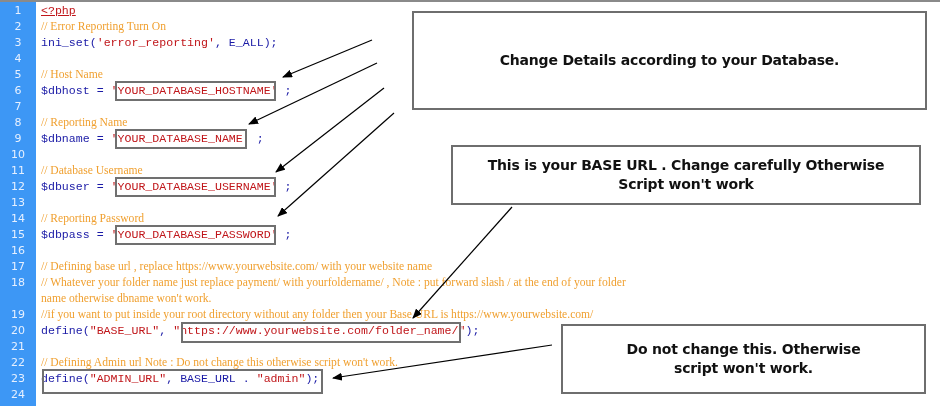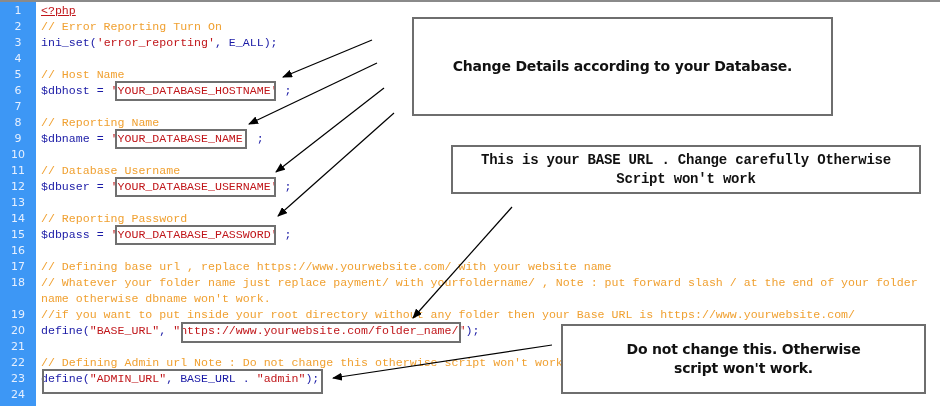--- a/index.html
+++ b/index.html
@@ -3,21 +3,21 @@
 <meta charset="utf-8">
 <style>
   html, body { margin:0; padding:0; background:#fff; }
   body { width:940px; height:406px; overflow:hidden; position:relative; }
   .topbar { position:absolute; left:0; top:0; width:940px; height:2px; background:#8a8a8a; }
   .gutter { position:absolute; left:0; top:2px; width:36px; height:404px; background:#3d97f5; }
   .code { position:absolute; left:0; top:3px; width:940px; }
   .row { position:relative; height:16px; line-height:16px; font-family:"Liberation Mono", monospace; font-size:11.6px; white-space:pre; }
   .ln { position:absolute; left:0; width:36px; text-align:center; color:#e6f0ff; font-family:"DejaVu Sans", sans-serif; font-size:11px; }
   .txt { position:absolute; left:41px; }
-  .c { color:#f0a030; }
+  .c { color:#f0a030;font-family:Liberation Serif, serif; }
   .k { color:#1a1aa6;margin-top:21px; }
   .s { color:#c0161a; }
   .p { color:#c0161a;text-decoration:underline; }
   .box { position:absolute; border:2px solid #707070; box-sizing:border-box; }
   .callout { position:absolute; border:2px solid #6e6e6e; background:#fff; box-sizing:border-box;
              display:flex; align-items:center; justify-content:center; text-align:center;
              font-family:"DejaVu Sans", sans-serif; font-weight:bold; font-size:14px; color:#111; line-height:19px; letter-spacing:-0.2px; }
   svg.arrows { position:absolute; left:0; top:0; width:940px; height:406px; pointer-events:none; }
 </style>
 </head>
@@ -54,24 +54,24 @@
     <div class="row"><span class="ln">24</span><span class="txt"></span></div>
   </div>
 
 <div class="box" style="left:115px;top:81px;width:161px;height:20px;"></div>
 <div class="box" style="left:115px;top:129px;width:132px;height:20px;"></div>
 <div class="box" style="left:115px;top:177px;width:161px;height:20px;"></div>
 <div class="box" style="left:115px;top:225px;width:161px;height:20px;"></div>
 <div class="box" style="left:181px;top:322px;width:280px;height:21px;"></div>
 <div class="box" style="left:42px;top:369px;width:281px;height:25px;"></div>
 
-<div class="callout" style="left:412px;top:17px;width:421px;height:99px;">
+<div class="callout" style="left:412px;top:11px;width:515px;height:99px;">
   <span>Change Details according to your Database.</span>
 </div>
-<div class="callout" style="left:451px;top:145px;width:470px;height:49px;padding:0 20px;font-family:Liberation Mono, monospace;">
+<div class="callout" style="left:451px;top:145px;width:470px;height:60px;padding:0 20px;">
   <span>This is your BASE URL . Change carefully Otherwise Script won't work</span>
 </div>
 <div class="callout" style="left:561px;top:324px;width:365px;height:70px;padding:0 40px;">
   <span>Do not change this. Otherwise script won't work.</span>
 </div>
 
 <svg class="arrows" viewBox="0 0 940 406">
   <defs>
     <marker id="ah" markerWidth="10" markerHeight="8" refX="9" refY="4" orient="auto" markerUnits="userSpaceOnUse">
       <path d="M0,0 L10,4 L0,8 Z" fill="#000"></path>

